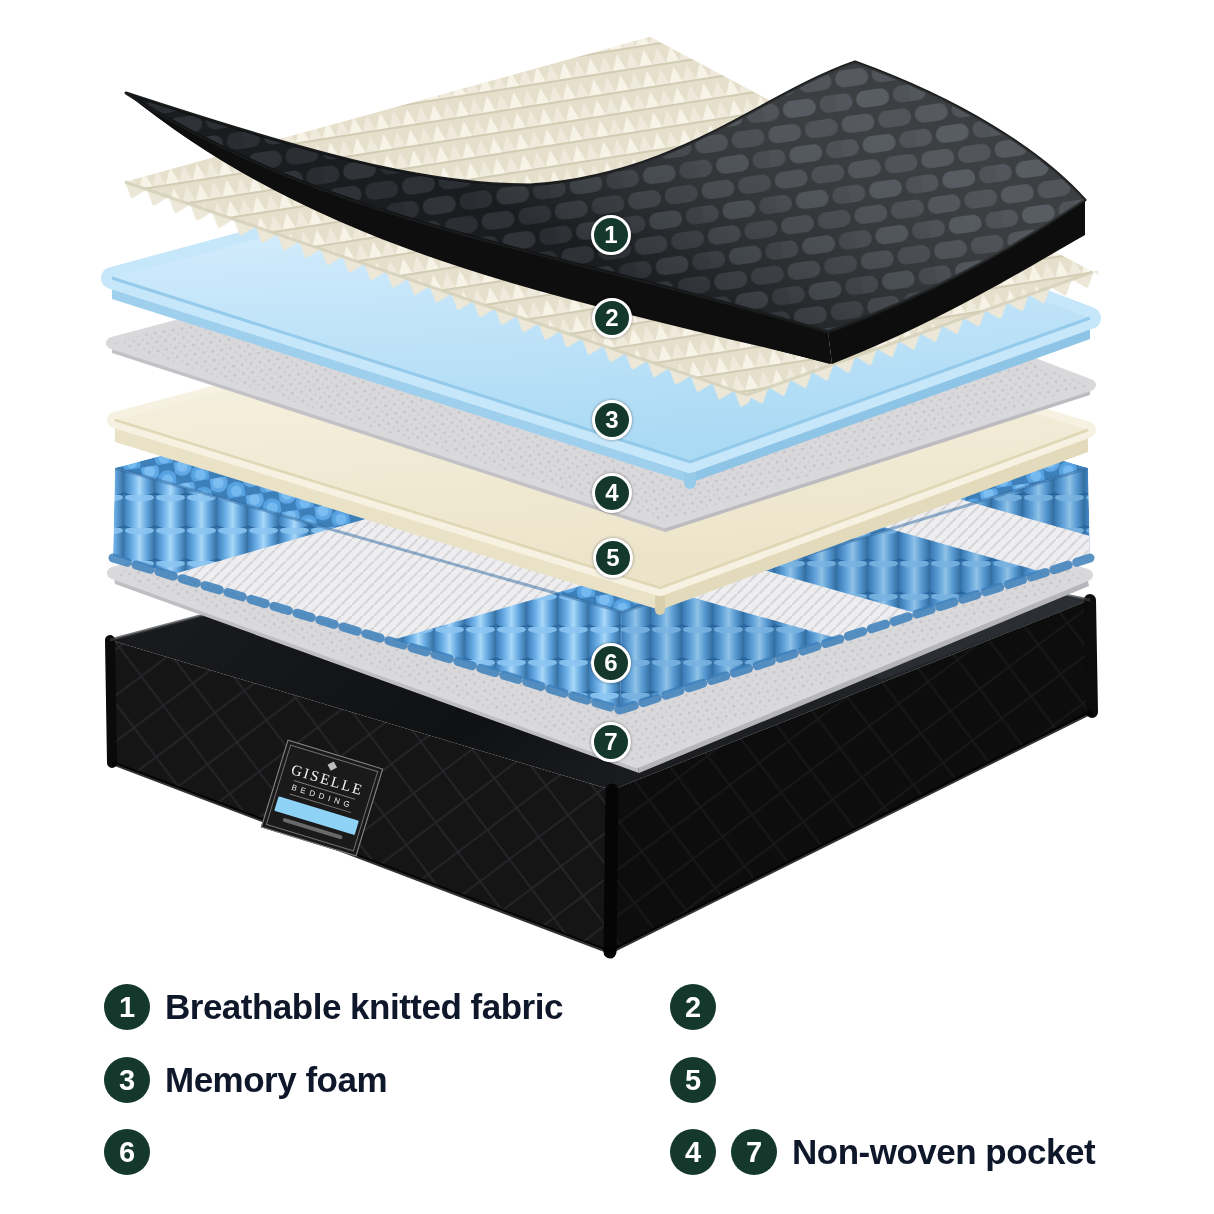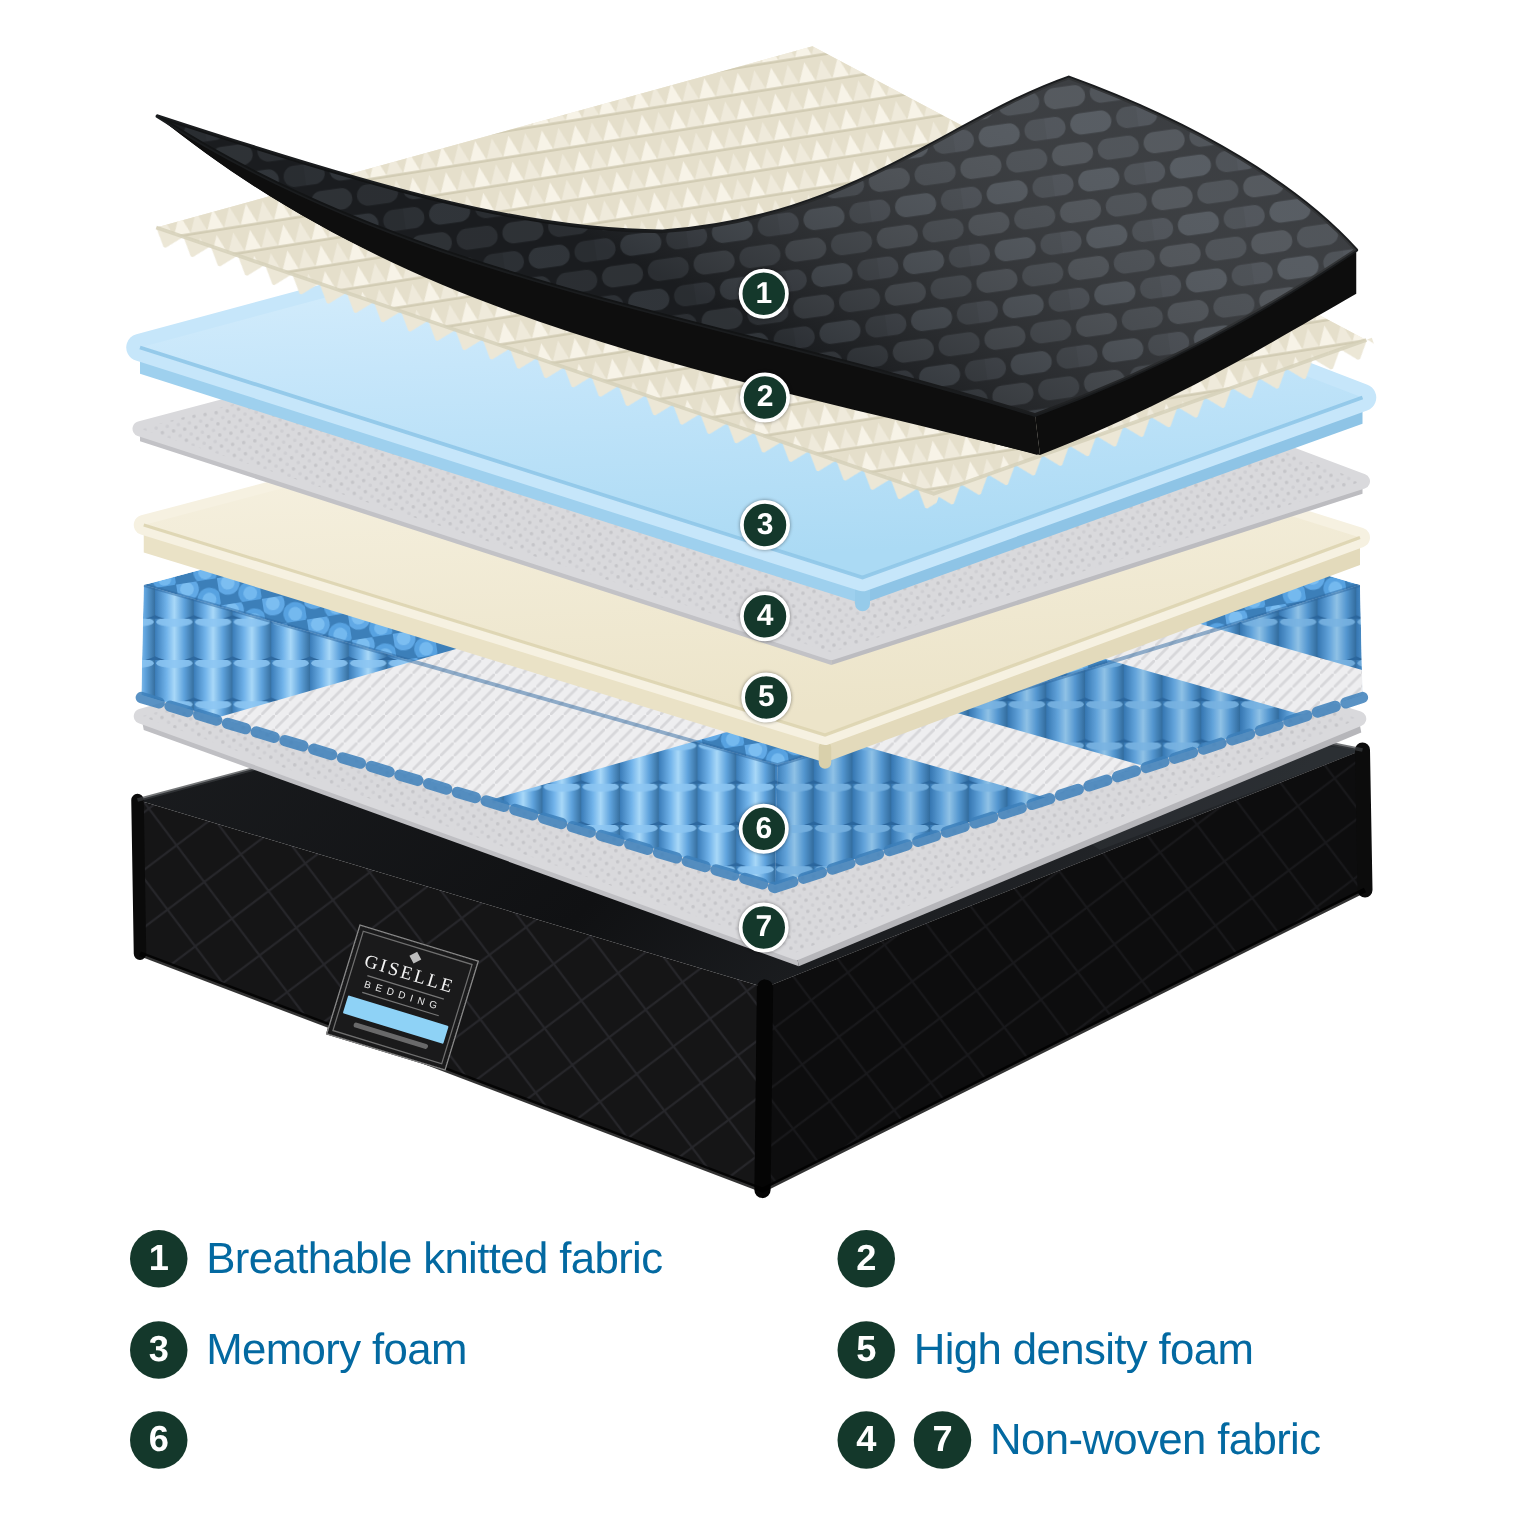--- a/index.html
+++ b/index.html
@@ -11,21 +11,21 @@
   .marker{position:absolute;width:34px;height:34px;border-radius:50%;
           background:#14382b;border:3px solid #ffffff;color:#fff;
           display:flex;align-items:center;justify-content:center;
           font-size:24px;font-weight:bold;box-shadow:0 0 3px rgba(0,0,0,.45);}
 
   
   .legend-row{position:absolute;display:flex;align-items:center;gap:15px;}
   .legend-badge{width:46px;height:46px;border-radius:50%;background:#14382b;color:#fff;
                 display:flex;align-items:center;justify-content:center;
                 font-size:29px;font-weight:bold;flex:0 0 auto;}
-  .legend-label{font-size:35px;font-weight:400;color:#0369a1;letter-spacing:-0.5px;white-space:nowrap;}
+  .legend-label{font-size:35px;font-weight:700;color:#0f172a;letter-spacing:-0.5px;white-space:nowrap;}
 
   
   .base-label{position:absolute;left:272px;top:752px;width:100px;height:92px;
               background:#1a1a1b;border:1px solid #8a8a8a;box-shadow:inset 0 0 0 3px #1a1a1b, inset 0 0 0 4px #6f6f6f;
               transform:rotate(17deg);display:flex;flex-direction:column;align-items:center;
               padding-top:8px;box-sizing:border-box;}
   .crest{width:7px;height:7px;background:#bdbdbd;transform:rotate(45deg);margin-bottom:3px;}
   .brand-name{font-family:"Liberation Serif","DejaVu Serif",serif;color:#f3f3f3;
               font-size:15px;letter-spacing:2px;line-height:16px;}
   .brand-sub{color:#e9e9e9;font-size:8px;letter-spacing:4px;line-height:11px;
@@ -228,22 +228,21 @@
       <span class="legend-label">Memory foam</span>
     </div>
     <div class="legend-row" style="left:104px;top:1129px;">
       <span class="legend-badge">6</span>
     </div>
     <div class="legend-row" style="left:670px;top:984px;">
       <span class="legend-badge">2</span>
     </div>
     <div class="legend-row" style="left:670px;top:1057px;">
       <span class="legend-badge">5</span>
-      <span class="legend-label">High density foam</span>
     </div>
     <div class="legend-row" style="left:670px;top:1129px;">
       <span class="legend-badge">4</span>
       <span class="legend-badge">7</span>
-      <span class="legend-label">Non-woven fabric</span>
+      <span class="legend-label">Non-woven pocket</span>
     </div>
   </div>
 
 </div>
 
 </body></html>

